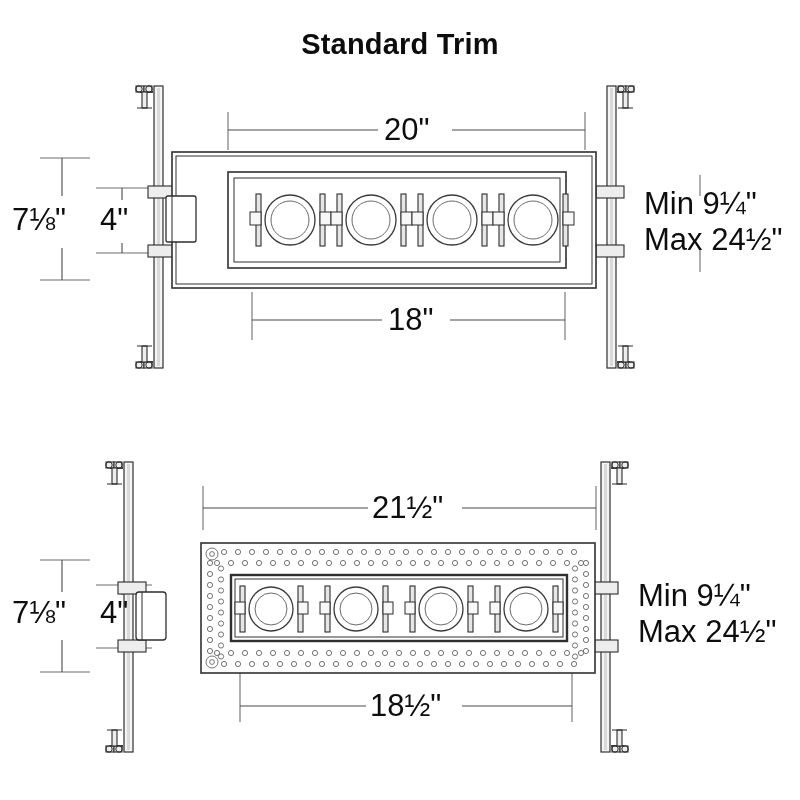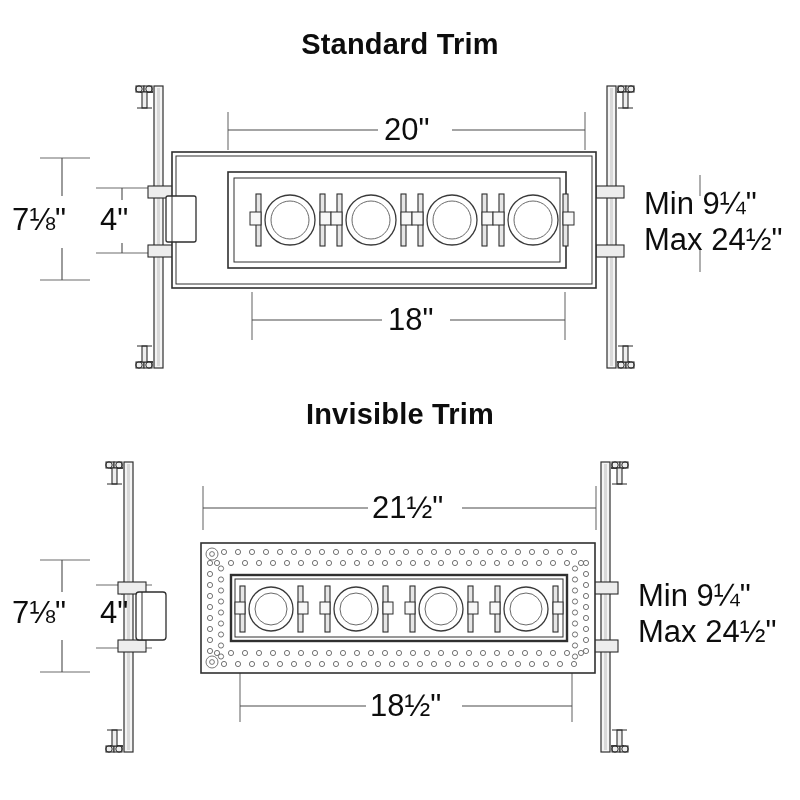--- a/index.html
+++ b/index.html
@@ -174,21 +174,20 @@
     </g>
   </svg>
 
   <div class="dimtxt big" style="left:384px;top:112px;">20"</div>
   <div class="dimtxt big" style="left:388px;top:302px;">18"</div>
   <div class="dimtxt big" style="left:12px;top:202px;">7⅛"</div>
   <div class="dimtxt big" style="left:100px;top:202px;">4"</div>
   <div class="dimtxt big" style="left:644px;top:186px;">Min 9¼"</div>
   <div class="dimtxt big" style="left:644px;top:222px;">Max 24½"</div>
 
-  <div class="ttl" style="left:0;top:398px;width:800px;font-size:29px;">Invisible Trim</div>
 
   <svg width="800" height="800">
 
     <g>
       <line class="extline" x1="203" y1="486" x2="203" y2="530"></line>
       <line class="extline" x1="596" y1="486" x2="596" y2="530"></line>
       <line class="dimline" x1="203" y1="508" x2="368" y2="508"></line>
       <line class="dimline" x1="462" y1="508" x2="596" y2="508"></line>
     </g>
 

